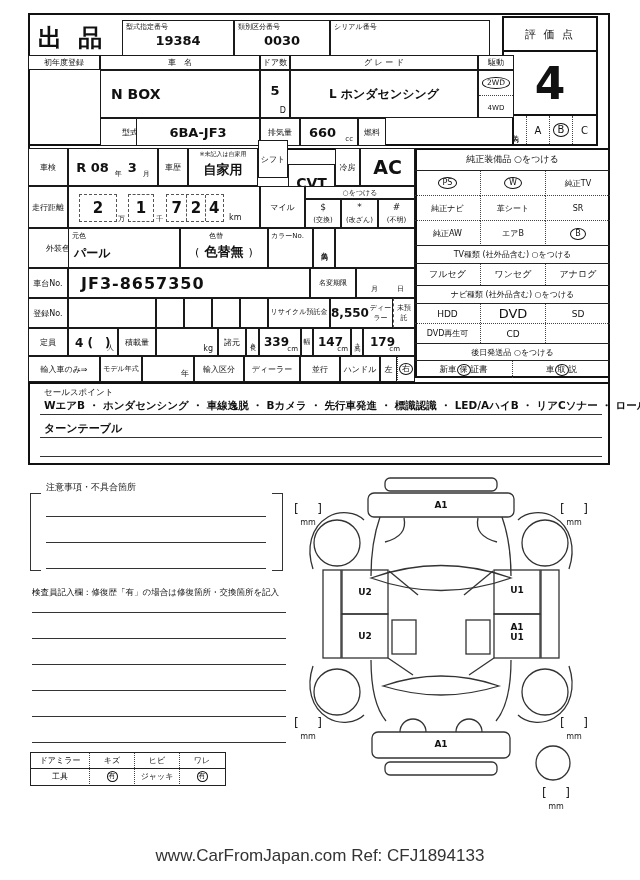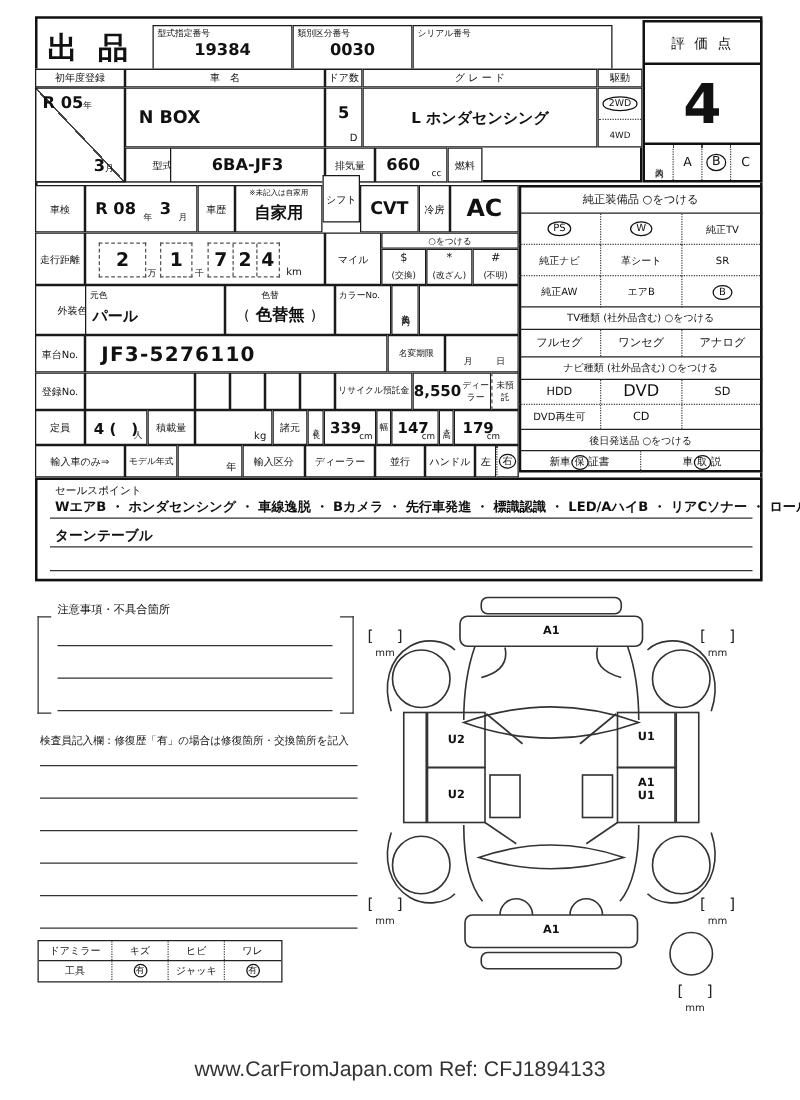--- a/index.html
+++ b/index.html
@@ -39,45 +39,41 @@
     <div class="a val" style="left:0;top:12px;width:100%;text-align:center;font-size:13px">19384</div>
   </div>
   <div class="b" style="left:234px;top:20px;width:96px;height:36px">
     <div class="a lab7" style="left:3px;top:1px">類別区分番号</div>
     <div class="a val" style="left:0;top:12px;width:100%;text-align:center;font-size:13px">0030</div>
   </div>
   <div class="b" style="left:330px;top:20px;width:160px;height:36px">
     <div class="a lab7" style="left:3px;top:1px">シリアル番号</div>
   </div>
 
-  <div class="b2" style="left:514px;top:16px;width:96px;height:130px">
+  <div class="b2" style="left:502px;top:16px;width:96px;height:130px">
     <div class="c" style="height:34px;border-bottom:2px solid #111;font-size:11px;letter-spacing:2px">評 価 点</div>
     <div class="c val" style="height:62px;font-size:44px">4</div>
     <div class="a" style="left:0;top:96px;width:100%;height:30px;border-top:2px solid #111;display:flex">
       <div class="c vert lab7" style="width:22px">内装</div>
       <div class="c dotL" style="width:23px;font-size:10px">A</div>
       <div class="c dotL" style="width:23px;font-size:10px">
           <span class="circled" style="font-size:10px">B</span>
         </div>
       <div class="c dotL" style="width:24px;font-size:10px">C</div>
     </div>
   </div>
 
   <div class="b2" style="left:28px;top:55px;width:486px;height:91px"></div>
 
   <div class="b c lab" style="left:28px;top:55px;width:72px;height:15px">初年度登録</div>
   <div class="b c lab" style="left:100px;top:55px;width:160px;height:15px">車　名</div>
   <div class="b c lab" style="left:260px;top:55px;width:30px;height:15px">ドア数</div>
   <div class="b c lab" style="left:290px;top:55px;width:188px;height:15px">グ レ ー ド</div>
   <div class="b c lab" style="left:478px;top:55px;width:36px;height:15px">駆動</div>
 
-  <div class="b" style="left:28px;top:70px;width:72px;height:76px;background:linear-gradient(to right top,#fff calc(50% - 0.7px),#444 calc(50% - 0.7px),#444 calc(50% + 0.7px),#fff calc(50% + 0.7px))">
-    <div class="a" style="left:5px;top:4px;font-size:13px;font-weight:bold"><span>R 05</span><span class="u">年</span></div>
-    <div class="a" style="right:8px;bottom:4px;font-size:13px;font-weight:bold"><span>3</span><span class="u">月</span></div>
-  </div>
 
   <div class="b" style="left:100px;top:70px;width:160px;height:48px">
     <div class="a val" style="left:10px;top:15px;font-size:14px">N BOX</div>
   </div>
   <div class="b" style="left:260px;top:70px;width:30px;height:48px">
     <div class="a val" style="left:0;top:12px;width:100%;text-align:center;font-size:13px">5</div>
     <div class="a lab" style="right:3px;bottom:2px">D</div>
   </div>
   <div class="b c val" style="left:290px;top:70px;width:188px;height:48px;font-size:12px">L ホンダセンシング</div>
   <div class="b" style="left:478px;top:70px;width:36px;height:48px">
@@ -104,21 +100,21 @@
       <span class="u" style="align-self:flex-end;padding-bottom:6px">年</span>
     <span class="val" style="font-size:13px">3</span>
       <span class="u" style="align-self:flex-end;padding-bottom:6px">月</span>
   </div>
   <div class="b c lab" style="left:158px;top:148px;width:30px;height:38px">車歴</div>
   <div class="b" style="left:188px;top:148px;width:70px;height:38px">
     <div class="a" style="left:0;top:1px;width:100%;text-align:center;font-size:6px">※未記入は自家用</div>
     <div class="a val" style="left:0;top:12px;width:100%;text-align:center;font-size:13px">自家用</div>
   </div>
   <div class="b c lab" style="left:258px;top:140px;width:30px;height:38px">シフト</div>
-  <div class="b c val" style="left:288px;top:148px;width:47px;height:38px;font-size:14px">CVT</div>
+  <div class="b c val" style="left:288px;top:164px;width:47px;height:38px;font-size:14px">CVT</div>
   <div class="b c lab" style="left:335px;top:148px;width:25px;height:38px">冷房</div>
   <div class="b c val" style="left:360px;top:148px;width:55px;height:38px;font-size:19px">AC</div>
 
   <div class="b c lab" style="left:28px;top:186px;width:40px;height:42px">走行距離</div>
   <div class="b" style="left:68px;top:186px;width:192px;height:42px">
     <div class="dbox a" style="left:10px;top:7px;width:38px;height:28px">2</div>
     <div class="a lab7" style="left:49px;top:27px">万</div>
     <div class="dbox a" style="left:59px;top:7px;width:26px;height:28px">1</div>
     <div class="a lab7" style="left:87px;top:27px">千</div>
     <div class="a" style="left:97px;top:7px;width:58px;height:28px;border:1px dashed #555;display:flex">
@@ -157,21 +153,21 @@
     </div>
   </div>
   <div class="b" style="left:268px;top:228px;width:45px;height:40px">
     <div class="a lab7" style="left:2px;top:2px">カラーNo.</div>
   </div>
   <div class="b c vert lab7" style="left:313px;top:228px;width:22px;height:40px">内装色</div>
   <div class="b" style="left:335px;top:228px;width:80px;height:40px"></div>
 
   <div class="b c lab" style="left:28px;top:268px;width:40px;height:30px">車台No.</div>
   <div class="b" style="left:68px;top:268px;width:242px;height:30px">
-    <div class="a val" style="left:12px;top:5px;font-size:16px;letter-spacing:1px">JF3-5276110</div>
+    <div class="a val" style="left:12px;top:5px;font-size:16px;letter-spacing:1px">JF3-8657350</div>
   </div>
   <div class="b c lab7" style="left:310px;top:268px;width:46px;height:30px;line-height:1.2">名変期限</div>
   <div class="b" style="left:356px;top:268px;width:59px;height:30px">
     <span class="a lab7" style="left:14px;bottom:3px">月</span>
     <span class="a lab7" style="right:10px;bottom:3px">日</span>
   </div>
 
   <div class="b c lab" style="left:28px;top:298px;width:40px;height:30px">登録No.</div>
   <div class="b" style="left:68px;top:298px;width:88px;height:30px"></div>
   <div class="b" style="left:156px;top:298px;width:28px;height:30px"></div>

